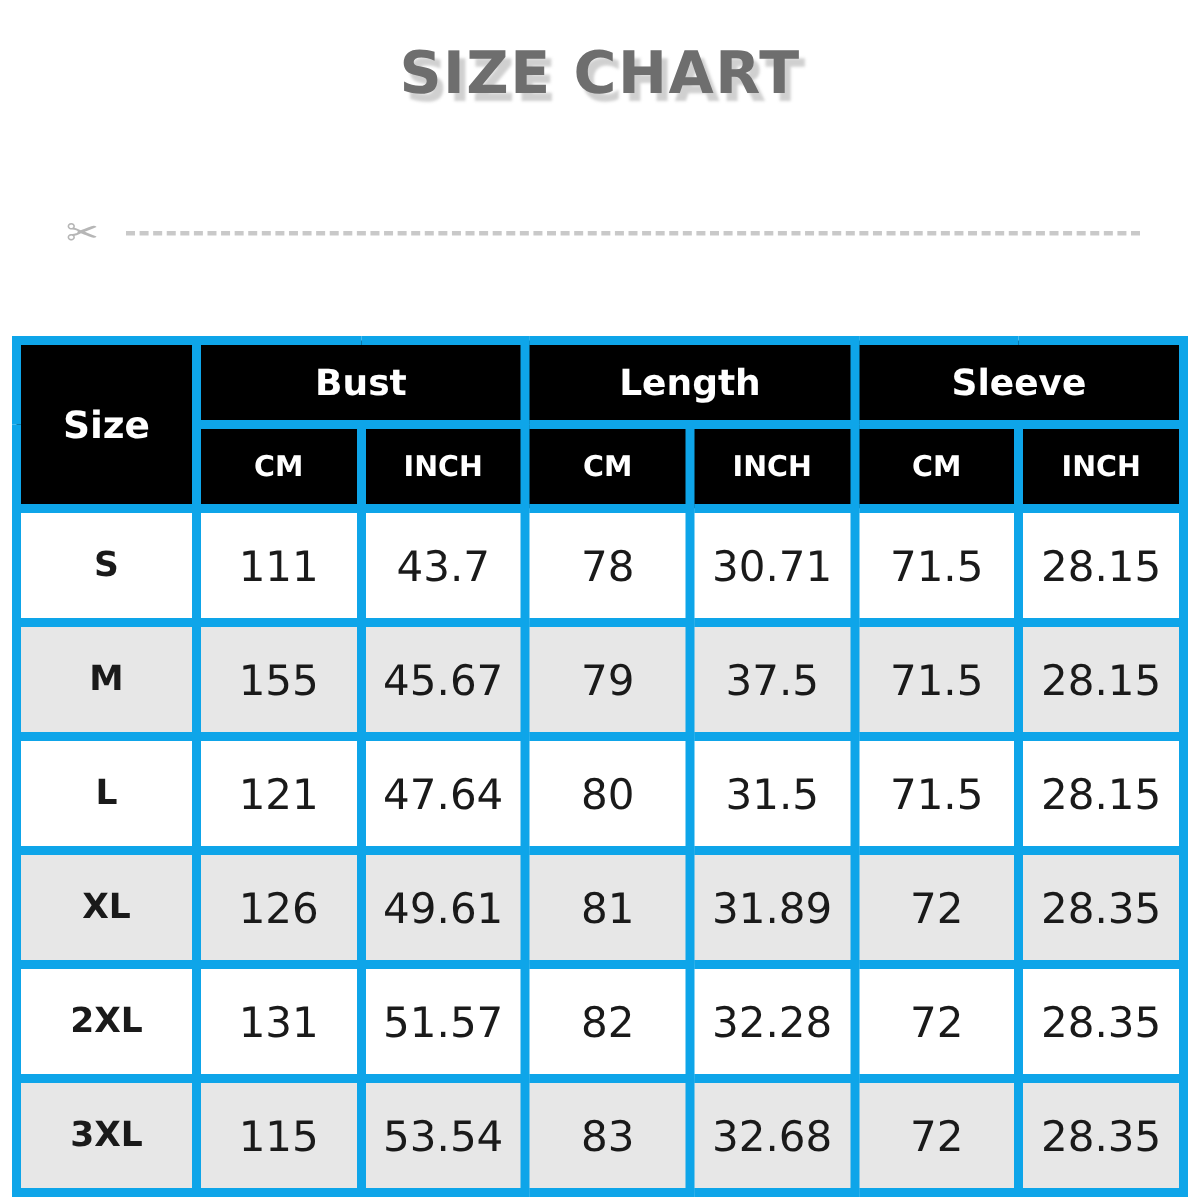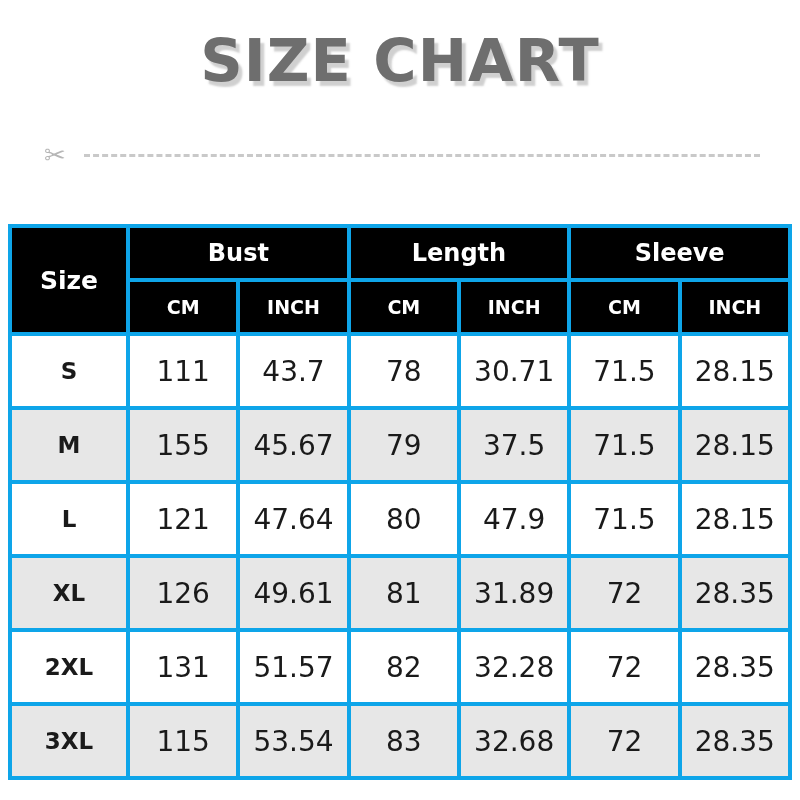--- a/index.html
+++ b/index.html
@@ -24,21 +24,21 @@
   .title-wrap {
     position: absolute;
     top: 30px;
     left: 0;
     width: 800px;
     text-align: center;
   }
   .title {
     display: inline-block;
     font-family: "DejaVu Sans", sans-serif;
-    font-size: 59px;
+    font-size: 39px;
     font-weight: bold;
     letter-spacing: 1px;
     color: #6e6e6e;
     text-shadow: 4px 5px 2px rgba(150,150,150,0.45);
     line-height: 1.05;
   }
 
   
   .cutline {
     position: absolute;
@@ -73,21 +73,21 @@
   }
   table.size-chart {
     border-collapse: collapse;
     width: 784px;
     table-layout: fixed;
   }
   table.size-chart th,
   table.size-chart td {
     text-align: center;
     vertical-align: middle;
-    border: 4px solid #0ea5e9;
+    border: 6px solid #0ea5e9;
   }
   thead th {
     background: #000000;
     color: #ffffff;
     font-family: "DejaVu Sans", sans-serif;
     font-weight: bold;
   }
   th.group-head {
     font-size: 24px;
     height: 48px;
@@ -165,21 +165,21 @@
           <td>79</td>
           <td>37.5</td>
           <td>71.5</td>
           <td>28.15</td>
         </tr>
         <tr>
           <td class="size-cell">L</td>
           <td>121</td>
           <td>47.64</td>
           <td>80</td>
-          <td>47.9</td>
+          <td>31.5</td>
           <td>71.5</td>
           <td>28.15</td>
         </tr>
         <tr class="alt">
           <td class="size-cell">XL</td>
           <td>126</td>
           <td>49.61</td>
           <td>81</td>
           <td>31.89</td>
           <td>72</td>

